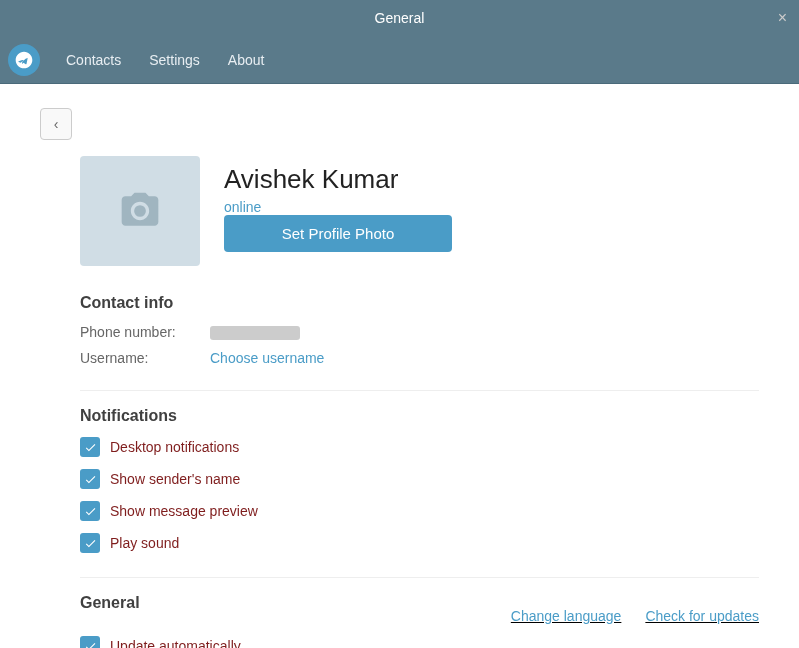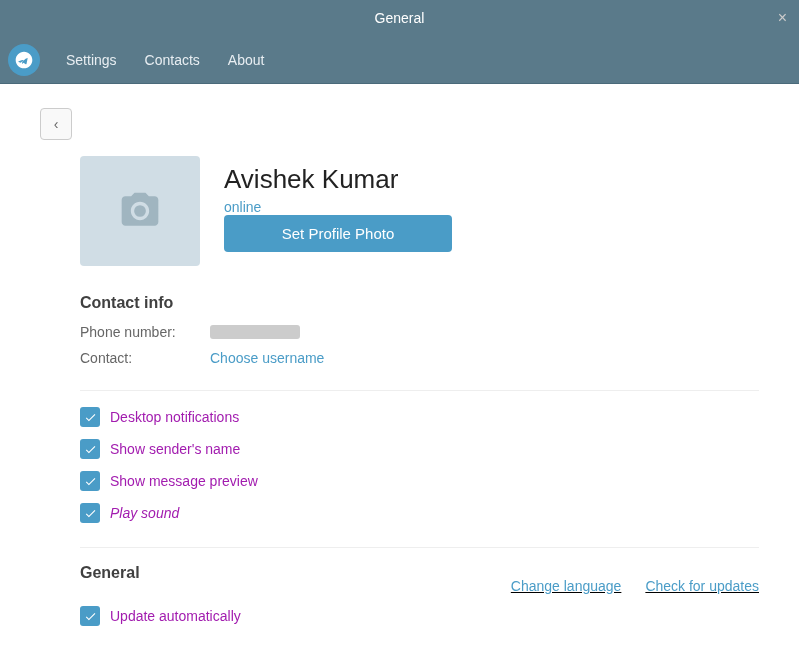--- a/index.html
+++ b/index.html
@@ -107,21 +107,21 @@
       padding: 10px 28px;
       font-size: 15px;
       border-radius: 4px;
       cursor: pointer;
       width: 228px;
     }
 
     
     .section-title { font-size: 16px; color: #404040; font-weight: 600; margin-bottom: 12px; }
     .contact-info { margin-left: 40px; margin-bottom: 24px; }
-    .contact-row { display: flex; align-items: center; margin-bottom: 10px; }
+    .contact-row { display: flex; align-items: flex-end; margin-bottom: 10px; }
     .contact-label { color: #666; width: 130px; font-size: 14px; }
     .contact-link { color: #4a9cc7; text-decoration: none; font-size: 14px; cursor: pointer; }
     .phone-blur {
       display: inline-block;
       background: #ccc;
       border-radius: 3px;
       width: 90px; height: 14px;
       vertical-align: middle;
     }
 
@@ -134,21 +134,21 @@
     }
     .checkbox {
       width: 20px; height: 20px;
       background: #4a9cc7;
       border-radius: 3px;
       display: flex; align-items: center; justify-content: center;
       margin-right: 10px;
       flex-shrink: 0;
     }
     .checkbox svg { width: 13px; height: 13px; fill: #fff; }
-    .checkbox-label { font-size: 14px; color: #a21caf; }
+    .checkbox-label { font-size: 14px; color: #7f1d1d; }
 
     
     .general-section { margin-left: 40px; }
     .general-header { display: flex; align-items: flex-end; justify-content: space-between; margin-bottom: 12px; }
     .general-actions { display: flex; gap: 24px; text-decoration: underline; }
     .general-link { color: #4a9cc7; text-decoration: none; cursor: pointer; font-size: 14px; }
 
     
     .divider { height: 1px; background: #eee; margin: 16px 0 16px 40px; }
   </style>
@@ -159,22 +159,22 @@
   <span class="title-bar-title">General</span>
   <button class="title-bar-close">×</button>
 </div>
 
 <div class="menu-bar">
   <div class="menu-logo">
     <svg viewBox="0 0 24 24">
       <path d="M12 2C6.48 2 2 6.48 2 12s4.48 10 10 10 10-4.48 10-10S17.52 2 12 2zm4.64 6.8l-1.67 7.85c-.12.56-.46.7-.93.43l-2.58-1.9-1.24 1.2c-.14.14-.25.25-.51.25l.18-2.62 4.7-4.25c.2-.18-.04-.28-.32-.1L8.1 15.17l-2.52-.79c-.55-.17-.56-.55.11-.81l9.84-3.8c.46-.17.86.11.71.83l-.1-.1z"></path>
     </svg>
   </div>
+  <div class="menu-item">Contacts</div>
   <div class="menu-item">Settings</div>
-  <div class="menu-item">Contacts</div>
   <div class="menu-item">About</div>
 </div>
 
 <div class="main">
 
   
   <button class="back-btn">
     <span>‹</span>
   </button>
 
@@ -194,29 +194,30 @@
   </div>
 
   
   <div class="contact-info">
     <div class="section-title">Contact info</div>
     <div class="contact-row">
       <span class="contact-label">Phone number:</span>
       <span class="phone-blur"></span>
     </div>
     <div class="contact-row">
-      <span class="contact-label">Contact:</span>
+      <span class="contact-label">Username:</span>
       <a class="contact-link">Choose username</a>
     </div>
   </div>
 
   <div class="divider"></div>
 
   
   <div class="notifications-section">
+    <div class="section-title">Notifications</div>
 
     <div class="checkbox-row">
       <div class="checkbox">
         <svg viewBox="0 0 24 24">
             <path d="M9 16.17L4.83 12l-1.42 1.41L9 19 21 7l-1.41-1.41z"></path>
           </svg>
       </div>
       <span class="checkbox-label">Desktop notifications</span>
     </div>
 
@@ -231,21 +232,21 @@
 
     <div class="checkbox-row">
       <div class="checkbox">
         <svg viewBox="0 0 24 24">
             <path d="M9 16.17L4.83 12l-1.42 1.41L9 19 21 7l-1.41-1.41z"></path>
           </svg>
       </div>
       <span class="checkbox-label">Show message preview</span>
     </div>
 
-    <div class="checkbox-row" style=" font-style: italic;">
+    <div class="checkbox-row" style="">
       <div class="checkbox">
         <svg viewBox="0 0 24 24">
             <path d="M9 16.17L4.83 12l-1.42 1.41L9 19 21 7l-1.41-1.41z"></path>
           </svg>
       </div>
       <span class="checkbox-label">Play sound</span>
     </div>
   </div>
 
   <div class="divider"></div>

